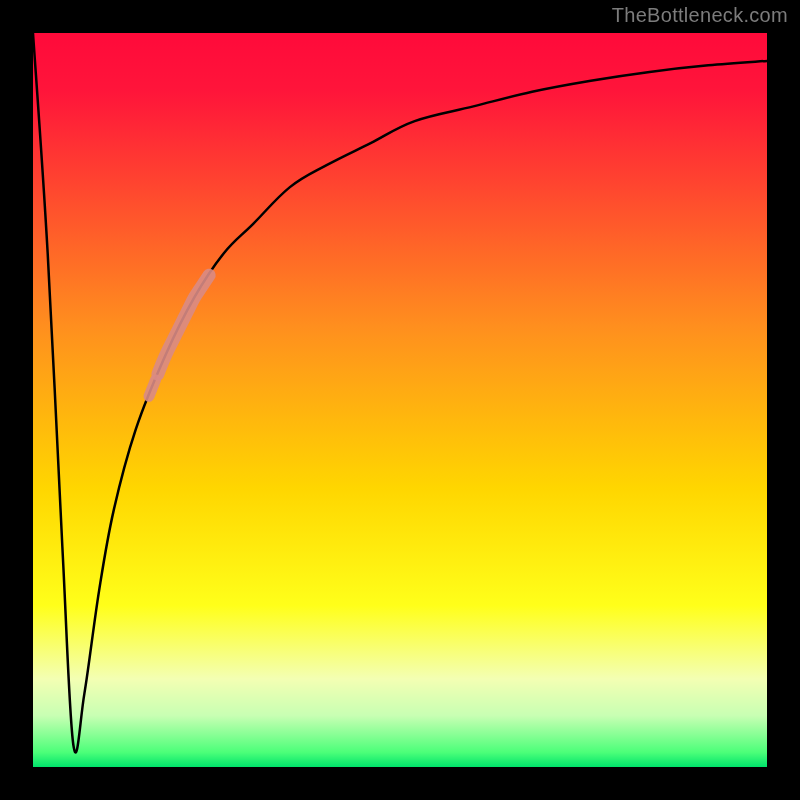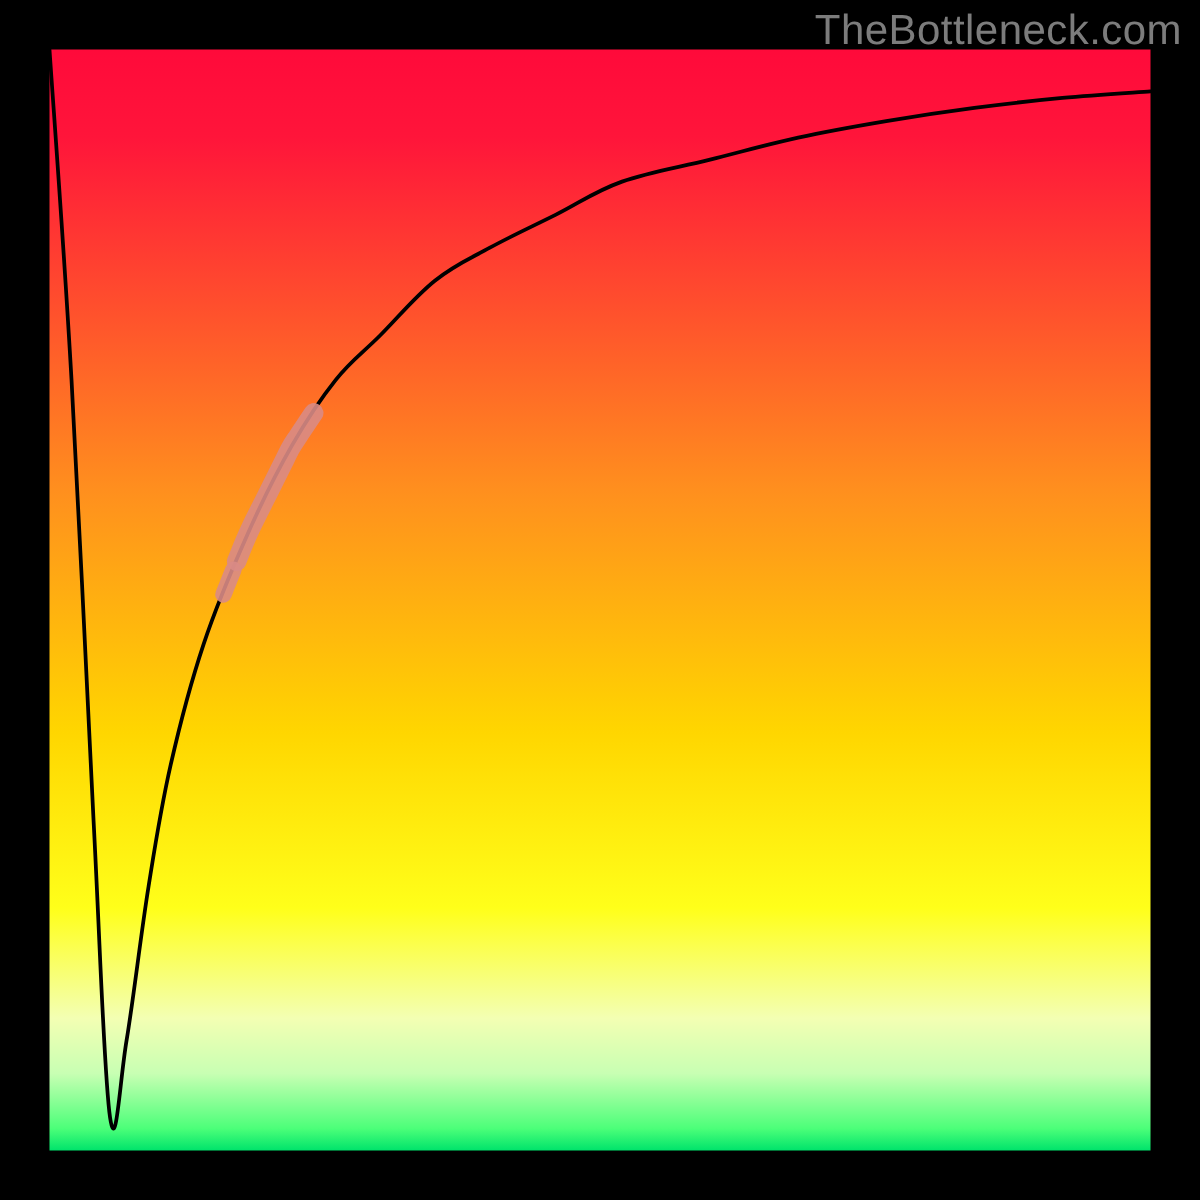--- a/index.html
+++ b/index.html
@@ -15,21 +15,21 @@
     position: relative;
     width: 800px;
     height: 800px;
     background: #000;
   }
   .watermark {
     position: absolute;
     top: 4px;
     right: 12px;
     color: #7c7c7c;
-    font-size: 28px;
+    font-size: 20px;
     font-weight: 500;
     letter-spacing: 0.3px;
     user-select: none;
   }
   .plot {
     position: absolute;
     left: 33px;
     top: 33px;
     width: 734px;
     height: 734px;

